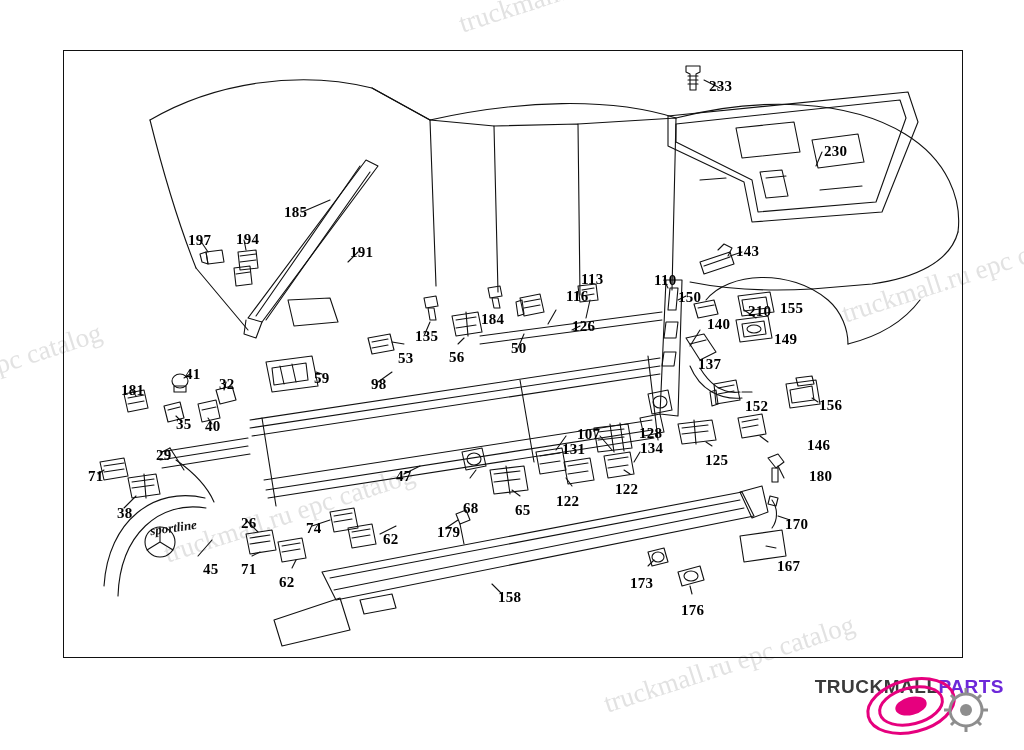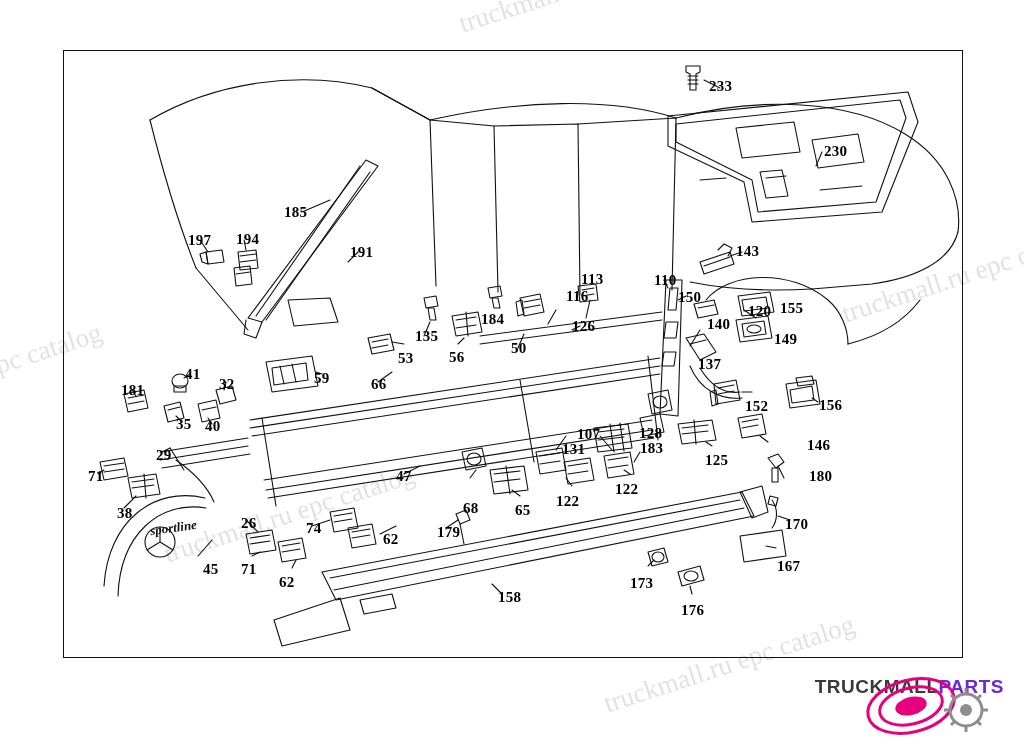--- a/index.html
+++ b/index.html
@@ -431,44 +431,44 @@
       <div class="lbl" style="left: 824px; top: 143px;">230</div>
       <div class="lbl" style="left: 284px; top: 204px;">185</div>
       <div class="lbl" style="left: 350px; top: 244px;">191</div>
       <div class="lbl" style="left: 188px; top: 232px;">197</div>
       <div class="lbl" style="left: 236px; top: 231px;">194</div>
       <div class="lbl" style="left: 736px; top: 243px;">143</div>
       <div class="lbl" style="left: 654px; top: 272px;">110</div>
       <div class="lbl" style="left: 581px; top: 271px;">113</div>
       <div class="lbl" style="left: 566px; top: 288px;">116</div>
       <div class="lbl" style="left: 678px; top: 289px;">150</div>
-      <div class="lbl" style="left: 748px; top: 303px;">120</div>
+      <div class="lbl" style="left: 748px; top: 303px;">210</div>
       <div class="lbl" style="left: 780px; top: 300px;">155</div>
       <div class="lbl" style="left: 707px; top: 316px;">140</div>
       <div class="lbl" style="left: 774px; top: 331px;">149</div>
       <div class="lbl" style="left: 572px; top: 318px;">126</div>
       <div class="lbl" style="left: 415px; top: 328px;">135</div>
       <div class="lbl" style="left: 481px; top: 311px;">184</div>
       <div class="lbl" style="left: 449px; top: 349px;">56</div>
       <div class="lbl" style="left: 511px; top: 340px;">50</div>
       <div class="lbl" style="left: 398px; top: 350px;">53</div>
       <div class="lbl" style="left: 698px; top: 356px;">137</div>
       <div class="lbl" style="left: 314px; top: 370px;">59</div>
-      <div class="lbl" style="left: 371px; top: 376px;">66</div>
+      <div class="lbl" style="left: 371px; top: 376px;">98</div>
       <div class="lbl" style="left: 185px; top: 366px;">41</div>
       <div class="lbl" style="left: 121px; top: 382px;">181</div>
       <div class="lbl" style="left: 219px; top: 376px;">32</div>
       <div class="lbl" style="left: 745px; top: 398px;">152</div>
       <div class="lbl" style="left: 819px; top: 397px;">156</div>
       <div class="lbl" style="left: 176px; top: 416px;">35</div>
       <div class="lbl" style="left: 205px; top: 418px;">40</div>
       <div class="lbl" style="left: 577px; top: 426px;">107</div>
       <div class="lbl" style="left: 639px; top: 425px;">128</div>
       <div class="lbl" style="left: 562px; top: 441px;">131</div>
-      <div class="lbl" style="left: 640px; top: 440px;">183</div>
+      <div class="lbl" style="left: 640px; top: 440px;">134</div>
       <div class="lbl" style="left: 763px; top: 437px; margin-left: 44px;">146</div>
       <div class="lbl" style="left: 705px; top: 452px;">125</div>
       <div class="lbl" style="left: 156px; top: 447px;">29</div>
       <div class="lbl" style="left: 88px; top: 468px;">71</div>
       <div class="lbl" style="left: 396px; top: 468px;">47</div>
       <div class="lbl" style="left: 463px; top: 476px; margin-top: 24px;">68</div>
       <div class="lbl" style="left: 556px; top: 493px;">122</div>
       <div class="lbl" style="left: 615px; top: 481px;">122</div>
       <div class="lbl" style="left: 515px; top: 502px;">65</div>
       <div class="lbl" style="left: 761px; top: 468px; margin-left: 48px;">180</div>

